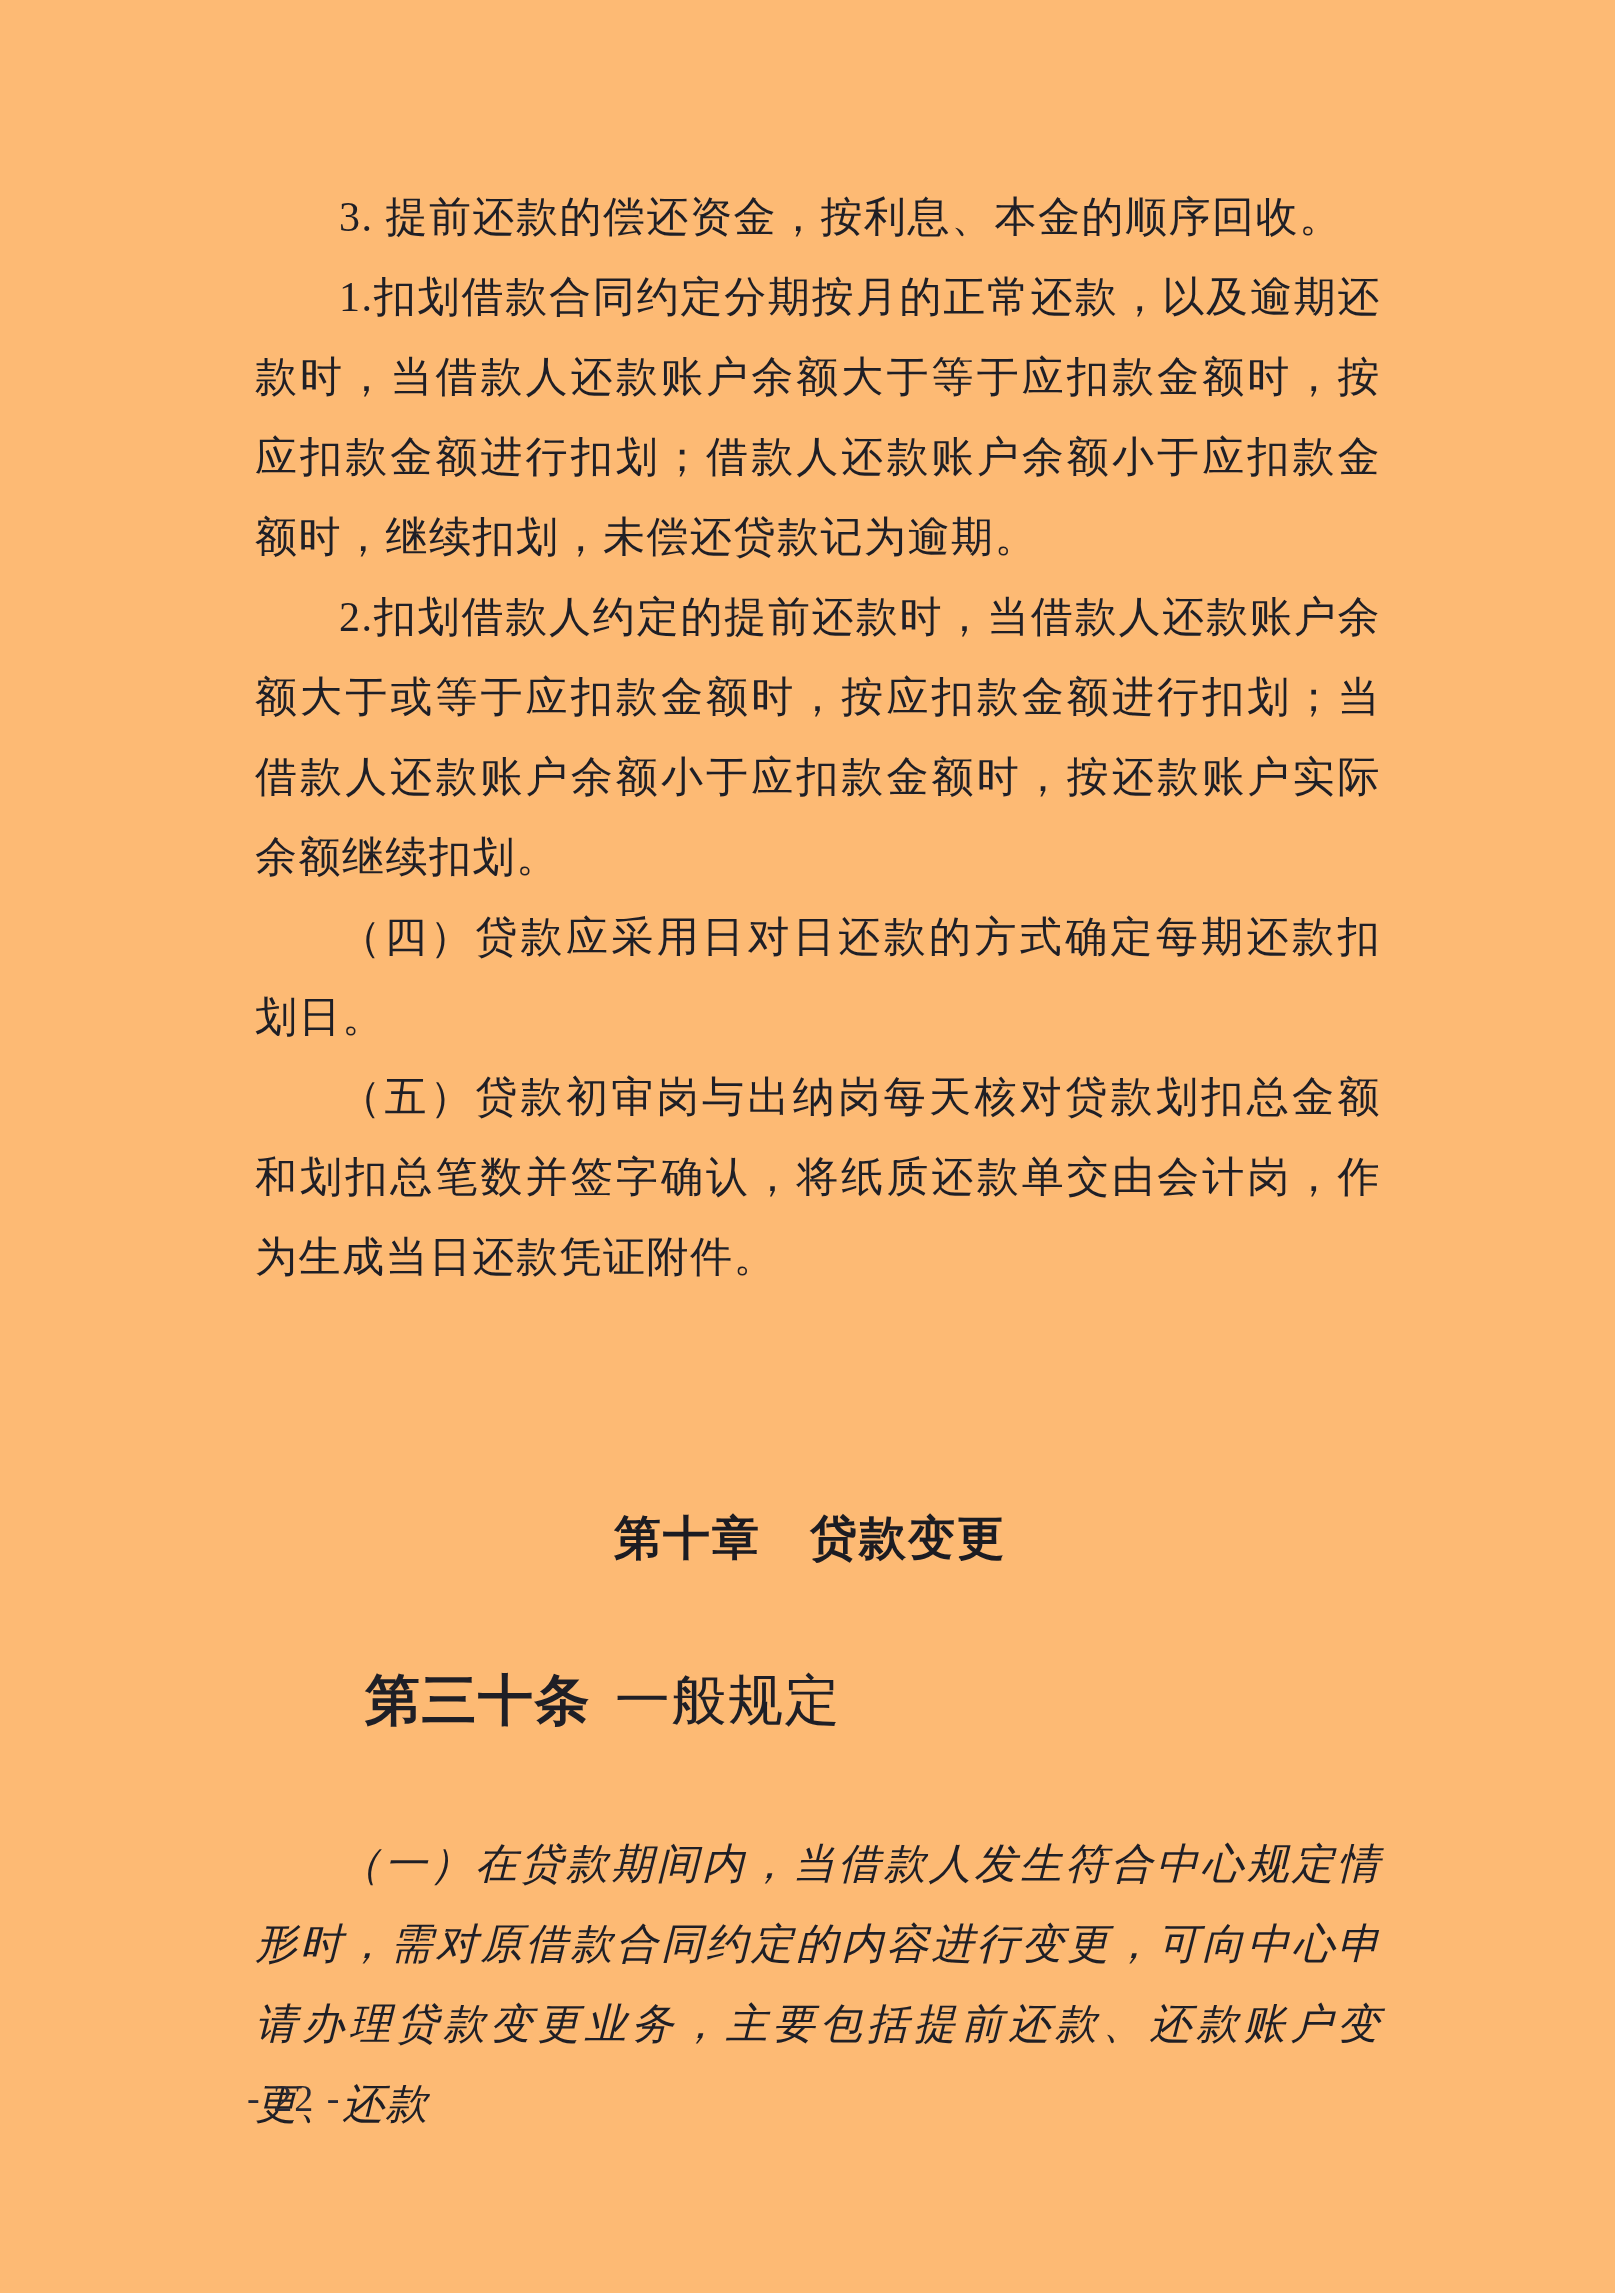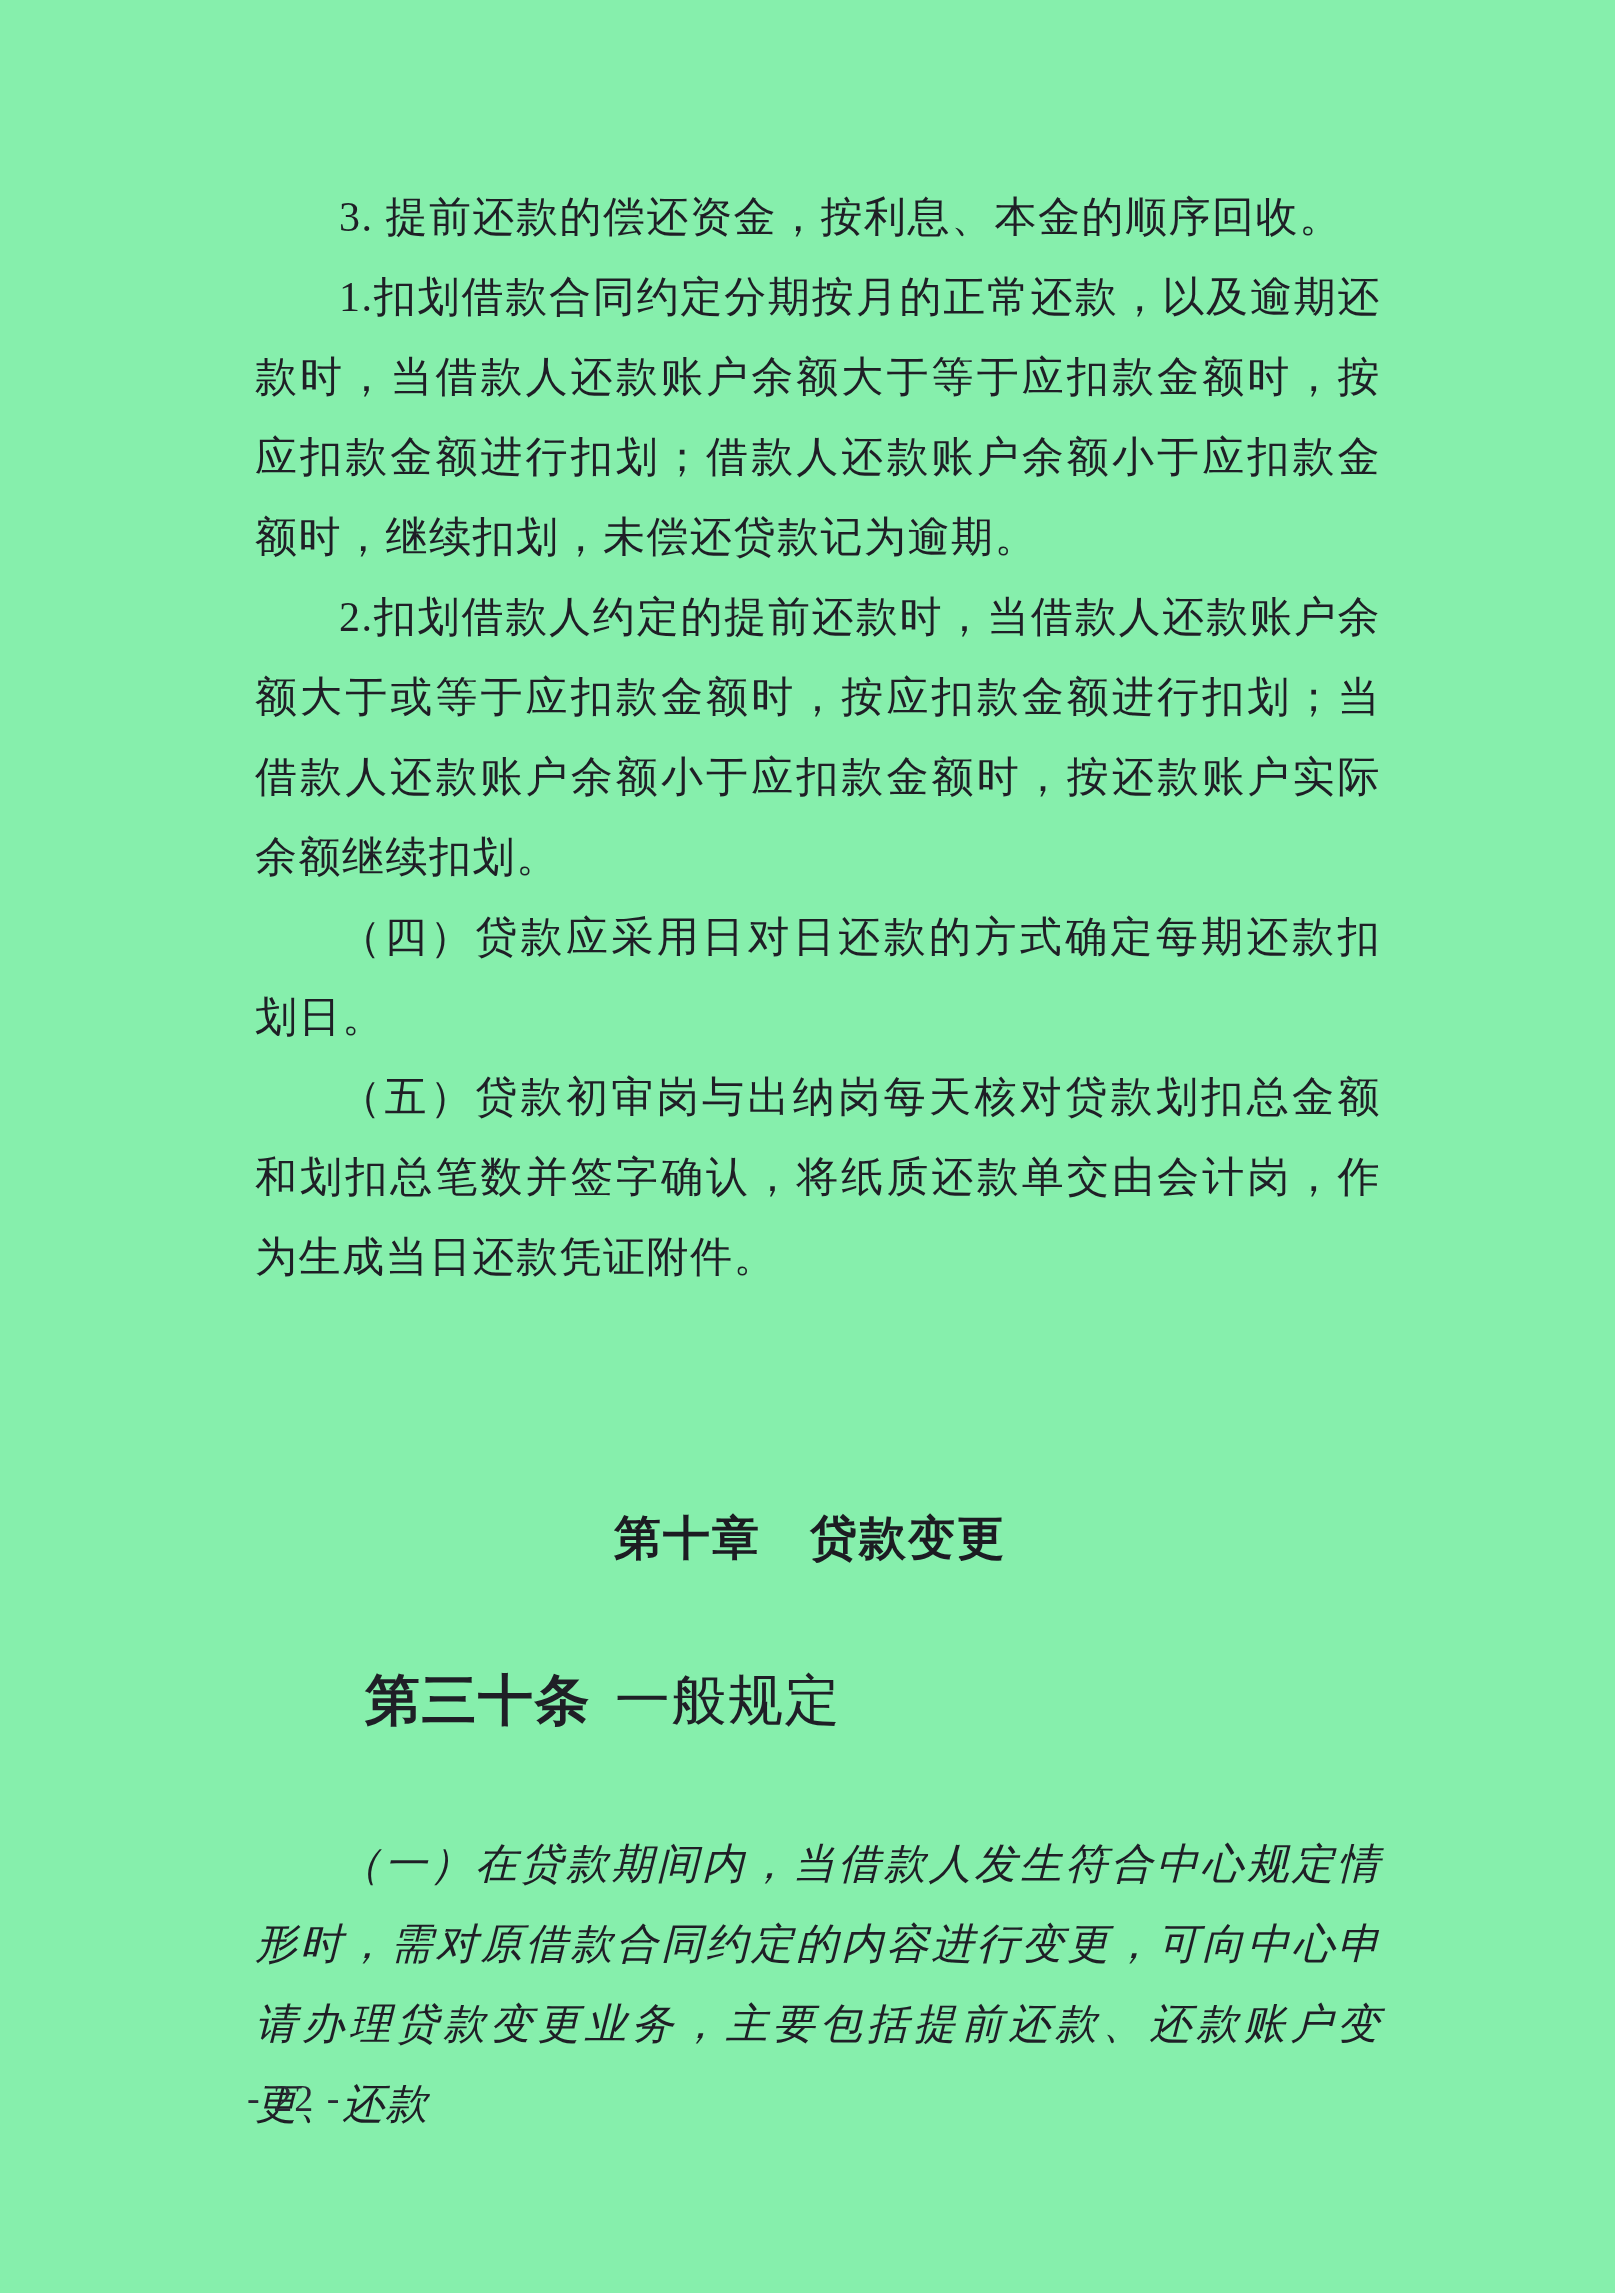--- a/index.html
+++ b/index.html
@@ -1,20 +1,20 @@
 <!DOCTYPE html>
 <html><head>
 <meta charset="utf-8">
 <style>
   html, body { margin: 0; padding: 0; }
   .page {
     position: relative;
     width: 1616px;
     height: 2293px;
-    background: #86efac;
+    background: #fdba74;
     overflow: hidden;
     font-family: "Liberation Serif", serif;
     color: #1f1f26;
   }
   .body-text {
     position: absolute;
     left: 255px;
     width: 1126px;
     font-size: 42px;
     line-height: 80px;

